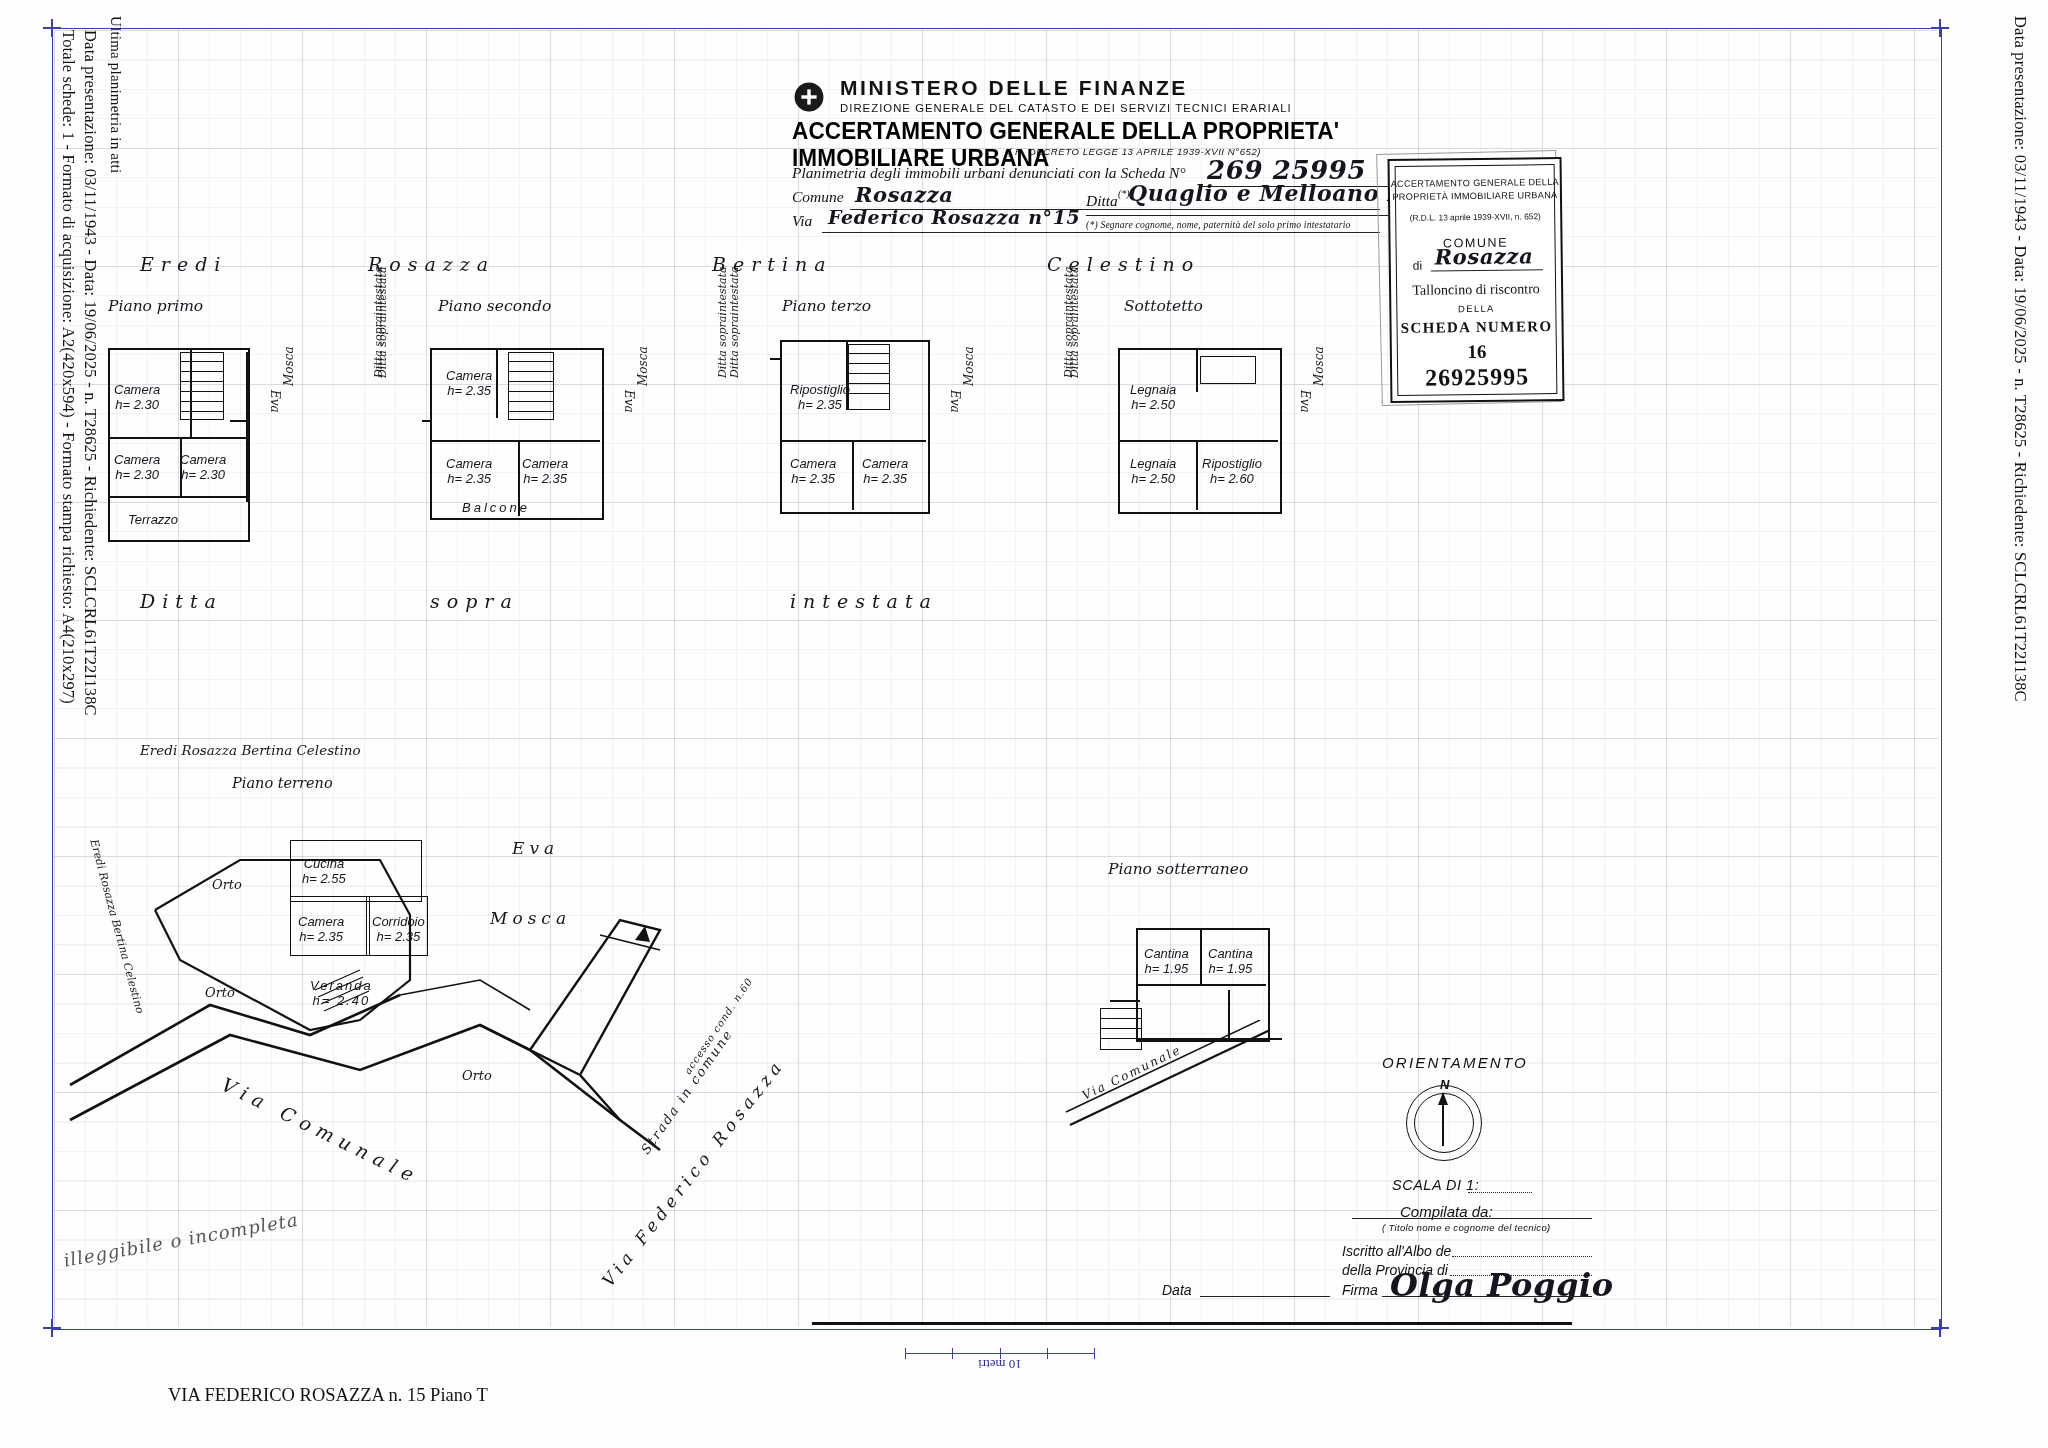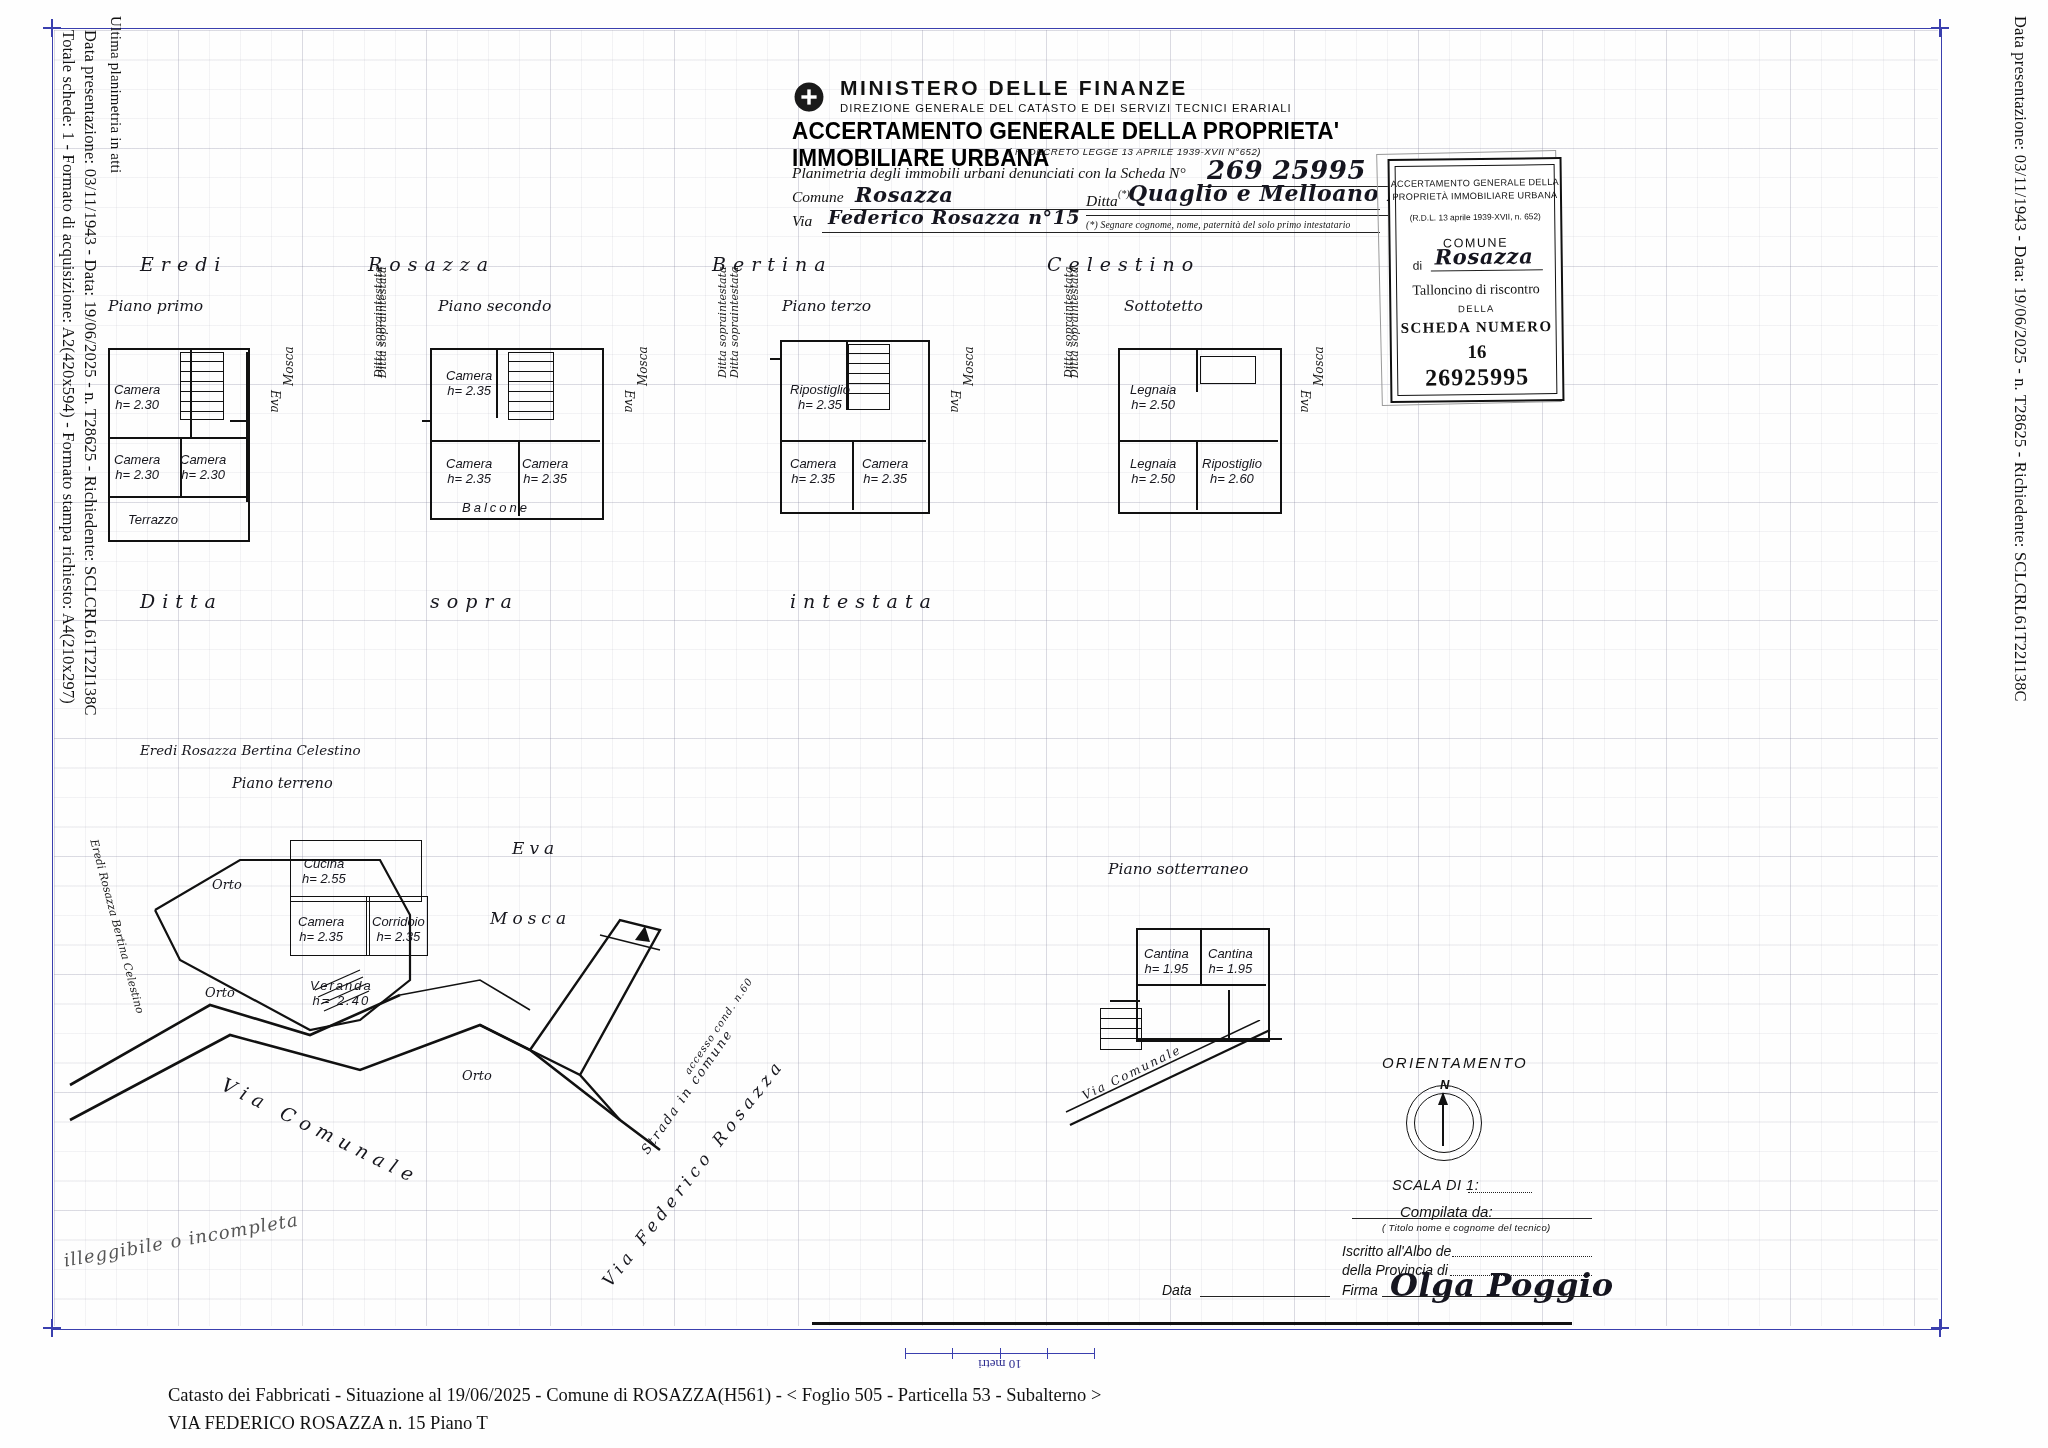--- a/index.html
+++ b/index.html
@@ -409,17 +409,16 @@
   <div class="scalebar">
     <b style="left:0;"></b>
       <b style="left:47px;"></b>
       <b style="left:95px;"></b>
       <b style="left:142px;"></b>
       <b style="left:189px;"></b>
   </div>
   <div class="scalecap">10 metri</div>
 
   <div class="footer">
-    <div>Catasto dei Fabbricati - Situazione al 19/06/2025 - Comune di ROSAZZA(H561) - &lt;  Foglio 505 - Particella  53 - Subalterno  &gt;</div>
     <div>VIA FEDERICO ROSAZZA n. 15 Piano T</div>
   </div>
 
 </div>
 
 </body></html>

